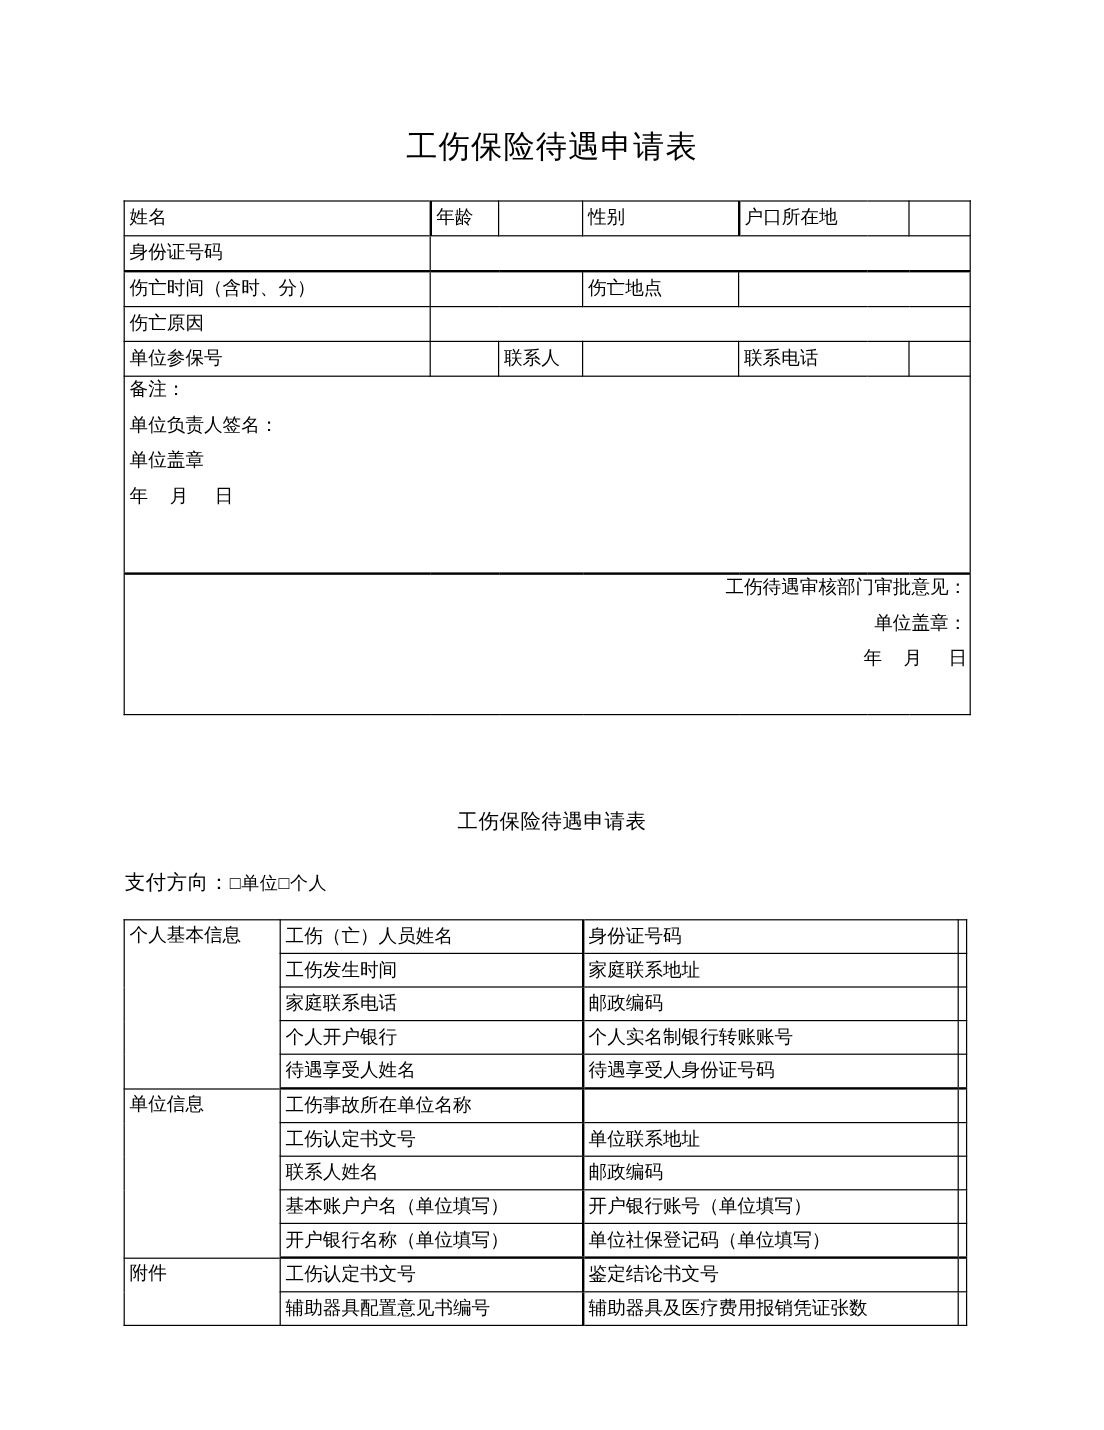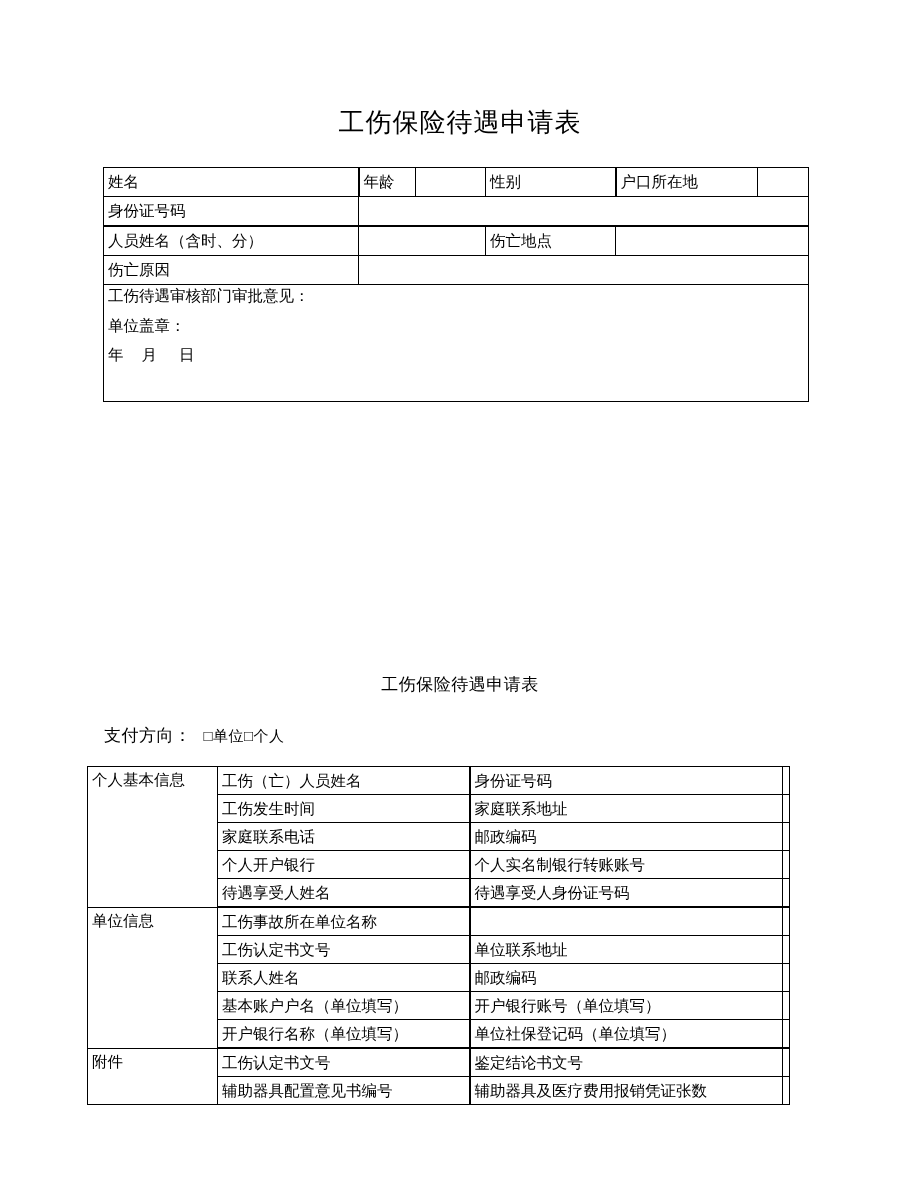--- a/index.html
+++ b/index.html
@@ -51,21 +51,21 @@
 
   .pay-line {
     position: absolute;
     left: 104px;
     top: 724px;
     font-size: 17px;
     line-height: 24px;
     white-space: nowrap;
     letter-spacing: 0.5px;
   }
-  .pay-line .pay-label { margin-right: 12px; }
+  .pay-line .pay-label { margin-right: 0; }
   .pay-box { font-size: 15px; }
 
   
   .grid {
     position: absolute;
     border-collapse: collapse;
     table-layout: fixed;
     font-size: 15.5px;
   }
   .grid td {
@@ -102,21 +102,21 @@
 
   .date-line {
     letter-spacing: 0;
   }
   .date-line span { display: inline-block; }
   .gapA { width: 18px; }
   .gapB { width: 22px; }
 
   
   #table-two {
-    left: 87px;
+    left: 103px;
     top: 766px;
     width: 702px;
   }
   #table-two td {
     height: 27px;
     font-size: 15.5px;
   }
   #table-two td.grouplabel {
     vertical-align: top;
     padding-top: 4px;
@@ -153,36 +153,57 @@
         <td class="thickleft" colspan="2">户口所在地</td>
         <td class="blank"></td>
       </tr>
 
       <tr>
         <td class="thickbottom">身份证号码</td>
         <td class="blank thickbottom" colspan="6"></td>
       </tr>
 
       <tr>
-        <td>人员姓名（含时、分）</td>
+        <td>伤亡时间（含时、分）</td>
         <td class="blank" colspan="2"></td>
         <td>伤亡地点</td>
         <td class="blank" colspan="3"></td>
       </tr>
 
       <tr>
         <td>伤亡原因</td>
         <td class="blank" colspan="6"></td>
       </tr>
 
 
-
-
-      <tr>
-        <td class="tall" colspan="7" style="height:113px;">
+      <tr>
+        <td>单位参保号</td>
+        <td class="blank"></td>
+        <td>联系人</td>
+        <td class="blank"></td>
+        <td colspan="2">联系电话</td>
+        <td class="blank"></td>
+      </tr>
+
+      <tr>
+        <td class="tall thickbottom" colspan="7" style="height:160px;">
+          <div class="stack-cell">
+            <div>备注：</div>
+            <div class="sp">&nbsp;</div>
+            <div>单位负责人签名：</div>
+            <div class="sp">&nbsp;</div>
+            <div>单位盖章</div>
+            <div class="sp">&nbsp;</div>
+            <div class="date-line"><span>年</span><span class="gapA"></span><span>月</span><span class="gapB"></span><span>日</span></div>
+          </div>
+        </td>
+      </tr>
+
+      <tr>
+        <td class="tall" colspan="7" style="height:113px;text-align:right;">
           <div class="stack-cell">
             <div>工伤待遇审核部门审批意见：</div>
             <div class="sp">&nbsp;</div>
             <div>单位盖章：</div>
             <div class="sp">&nbsp;</div>
             <div class="date-line"><span>年</span><span class="gapA"></span><span>月</span><span class="gapB"></span><span>日</span></div>
           </div>
         </td>
       </tr>
     </tbody>

